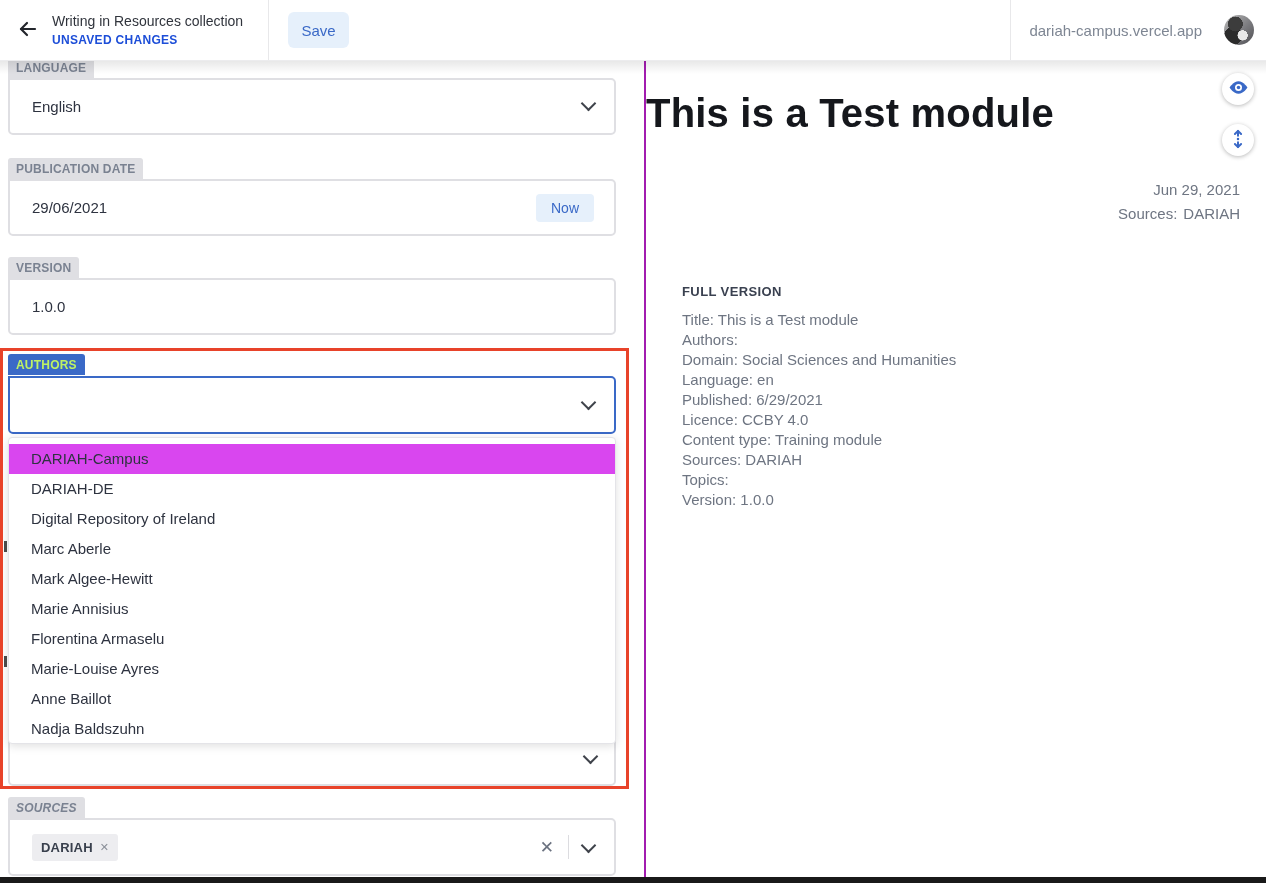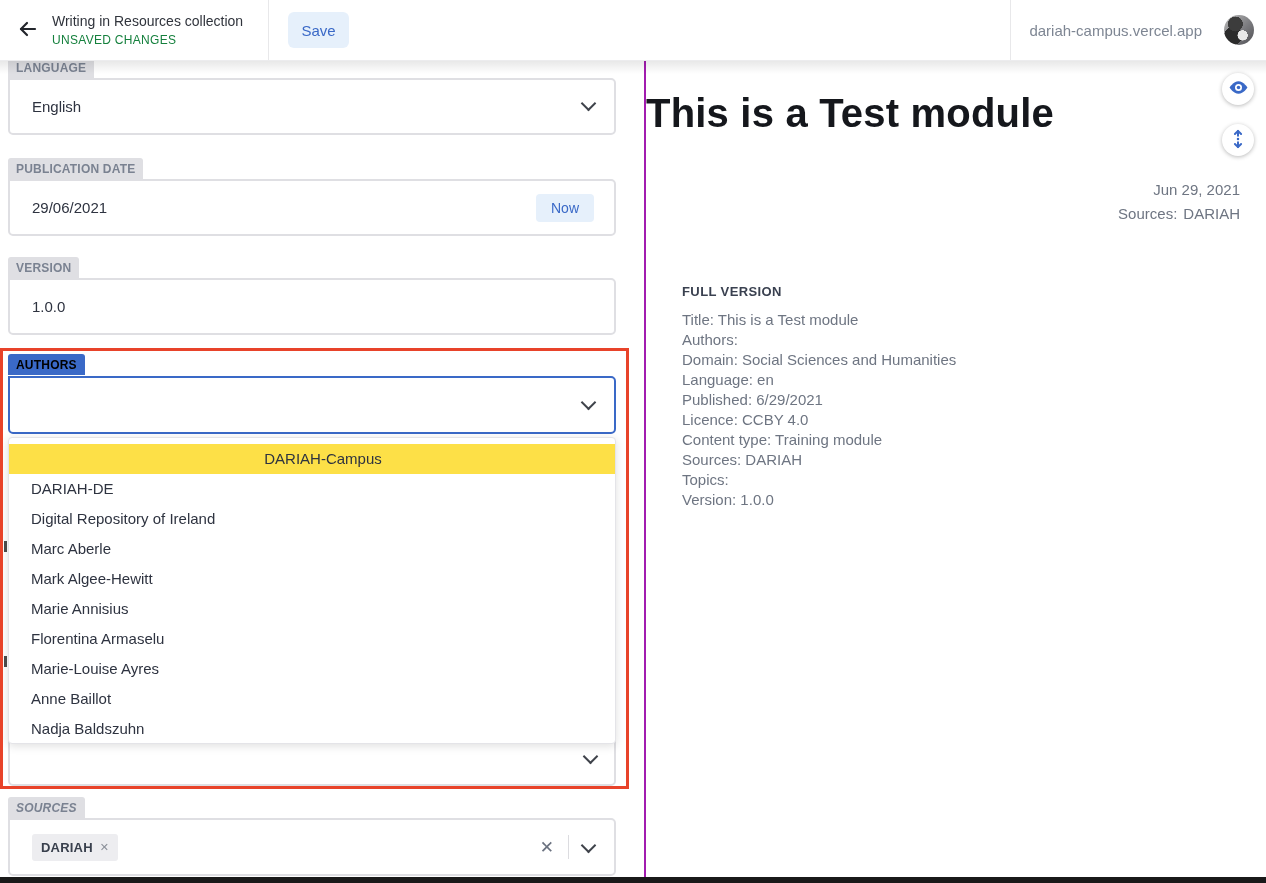--- a/index.html
+++ b/index.html
@@ -4,21 +4,21 @@
 <style>
   * { margin:0; padding:0; box-sizing:border-box; }
   html,body { width:1266px; height:883px; background:#fff; font-family:"Liberation Sans", sans-serif; overflow:hidden; }
 
   
   .topbar { position:relative; height:61px; background:#fff; border-bottom:1px solid #ececee; z-index:60; }
   .tb-left { position:absolute; left:10px; top:0; height:60px; display:flex; align-items:center; }
   .back-btn { width:36px; height:36px; border:none; background:transparent; cursor:pointer; display:flex; align-items:center; justify-content:center; }
   .tb-titles { margin-left:6px; display:flex; flex-direction:column; justify-content:center; }
   .tb-title { font-size:14px; color:#30343c;text-align:right; }
-  .tb-status { margin-top:4px; font-size:12px; font-weight:normal; color:#15803d; letter-spacing:.3px; }
+  .tb-status { margin-top:4px; font-size:12px; font-weight:bold; color:#1d4ed8; letter-spacing:.3px; }
   .tb-divider { position:absolute; top:0; bottom:0; width:1px; background:#e8e8ea; }
   .save-btn { position:absolute; left:288px; top:12px; width:61px; height:36px; border:none; border-radius:6px; background:#e6f0fb; color:#3a69c7; font-size:15px; font-family:inherit; cursor:pointer; }
   .tb-right { position:absolute; right:12px; top:0; height:60px; display:flex; align-items:center; gap:22px; }
   .site-url { font-size:15px; color:#7e8693; }
   .avatar { width:30px; height:30px; border-radius:50%; cursor:pointer; border:none;
             background: radial-gradient(circle at 62% 68%, #e9e9e9 0 18%, transparent 19%),
                         radial-gradient(circle at 38% 30%, #3c3c3c 0 26%, transparent 27%),
                         radial-gradient(circle at 30% 70%, #2b2b2b 0 30%, transparent 31%),
                         linear-gradient(135deg, #b9b9b9, #7c7c80 55%, #4e4e52); }
 
@@ -26,21 +26,21 @@
   .content { position:relative; display:flex; height:822px; }
   .content::before { content:''; position:absolute; left:0; right:0; top:0; height:13px;
                      background:linear-gradient(rgba(0,0,0,.09), rgba(0,0,0,0)); z-index:40; pointer-events:none; }
 
   .form-pane { position:relative; width:646px; height:100%; background:#fff; border-right:2px solid #a21caf; overflow:hidden; }
   .preview-pane { position:relative; flex:1; height:100%; background:#fff; }
 
   
   .f-label { position:absolute; left:8px; display:inline-block; background:#dfdfe3; color:#7a8291;
              font-size:12px; font-weight:bold; letter-spacing:.2px; padding:4px 8px 3px; border-radius:3px 3px 0 0; z-index:2; }
-  .f-label.active { background:#3a69c7; color:#000000; }
+  .f-label.active { background:#3a69c7; color:#bef264; }
   .f-box { position:absolute; left:8px; width:608px; height:57px; background:#fff; border:2px solid #dfdfe3;
            border-radius:0 5px 5px 5px; display:flex; align-items:center; padding:0 20px 0 22px;
            font-size:15px; color:#2e3340; z-index:2; cursor:text; }
   .f-box.active { border-color:#3a69c7; height:58px; }
   .chev { width:11px; height:11px; border-right:2px solid #3f434b; border-bottom:2px solid #3f434b;
           transform:rotate(45deg); margin-left:auto; margin-top:-6px; cursor:pointer; flex:none; }
   .now-btn { margin-left:auto; border:none; background:#e6f0fb; color:#3a69c7; font-size:14px; font-family:inherit;
              padding:6px 15px; border-radius:4px; cursor:pointer; }
 
   
@@ -48,21 +48,21 @@
   #lbl-pubdate  { top:97px; } #box-pubdate  { top:118px; }
   #lbl-version  { top:196px;} #box-version  { top:217px; }
   #lbl-authors  { top:293px;} #box-authors  { top:315px; }
   #lbl-sources  { top:736px;font-style:italic;} #box-sources  { top:757px; height:58px; }
 
   
   .dropdown { position:absolute; left:8px; top:376px; width:608px; height:307px; background:#fff;
               border:1px solid #e4e4e8; border-radius:4px; box-shadow:0 2px 10px rgba(0,0,0,.13);
               padding-top:6px; overflow:hidden; z-index:5; }
   .dd-item { height:30px; line-height:30px; padding-left:22px; font-size:15px; color:#2e3340; white-space:nowrap; cursor:pointer; }
-  .dd-item.highlighted { background:#fde047;text-align:center; }
+  .dd-item.highlighted { background:#d946ef; }
 
   
   .hidden-select { position:absolute; left:8px; top:650px; width:608px; height:75px; background:#fff;
                    border:2px solid #dfdfe3; border-radius:5px; z-index:1; }
   .hidden-select .chev { position:absolute; right:18px; top:38px; margin:0; }
   .sliver { position:absolute; left:4px; width:3px; height:11px; background:#4d4d4d; z-index:1; }
   #sliver-1 { top:480px; } #sliver-2 { top:595px; }
 
   
   .highlight-rect { position:absolute; left:0; top:287px; width:629px; height:441px;

